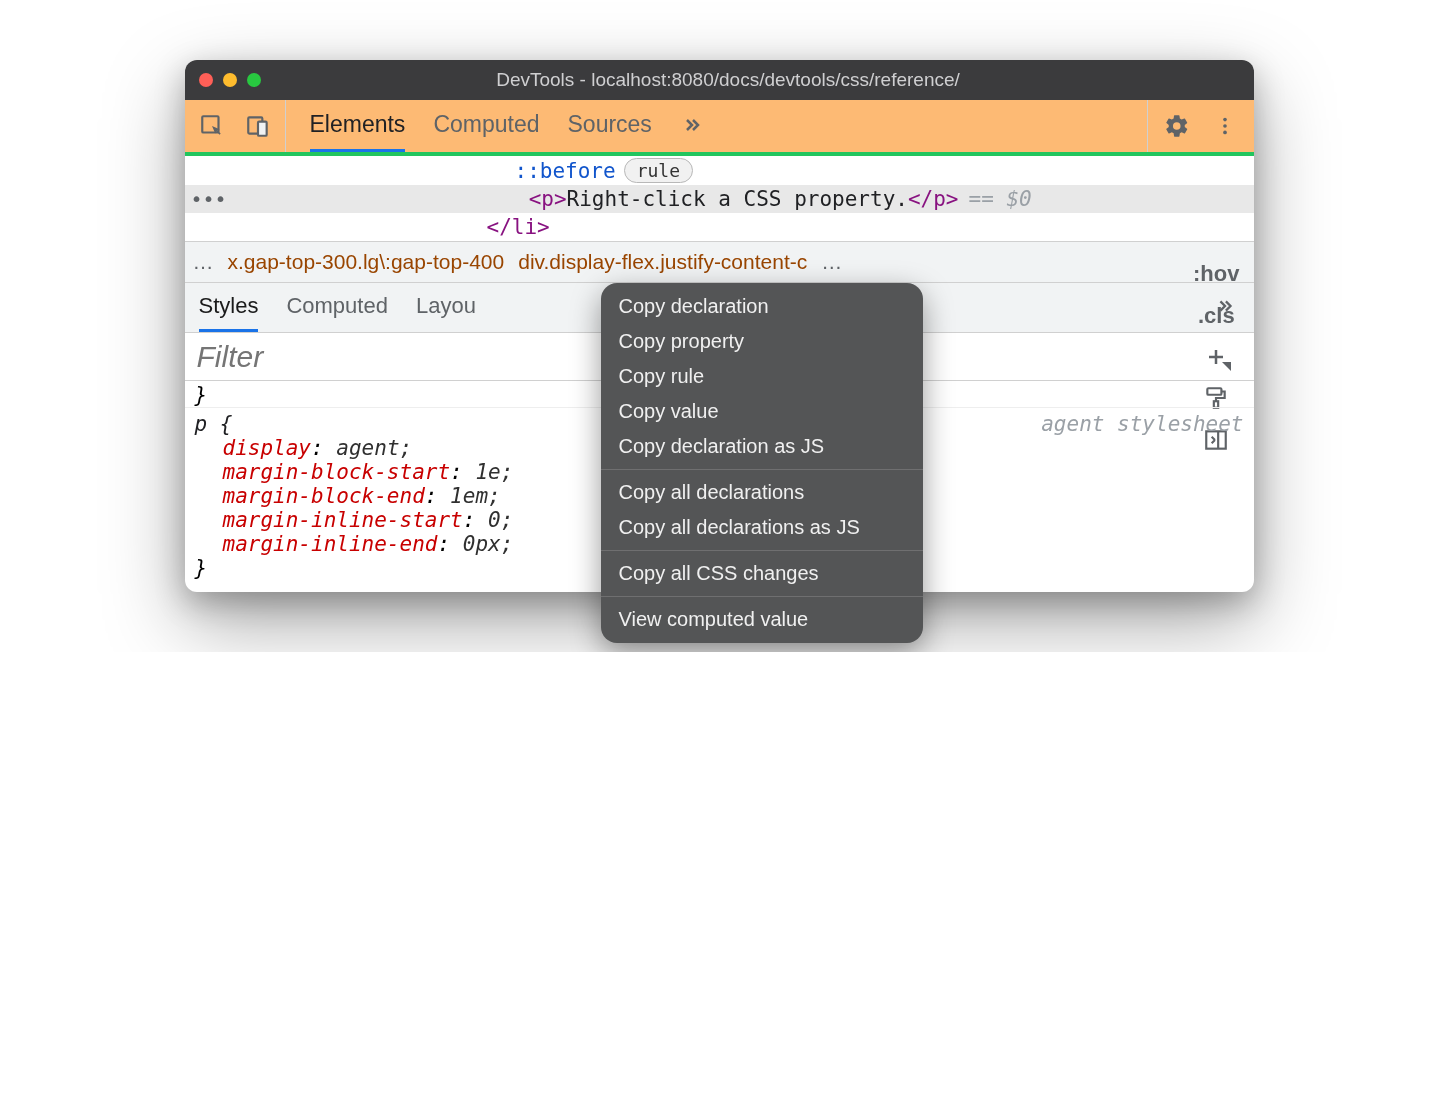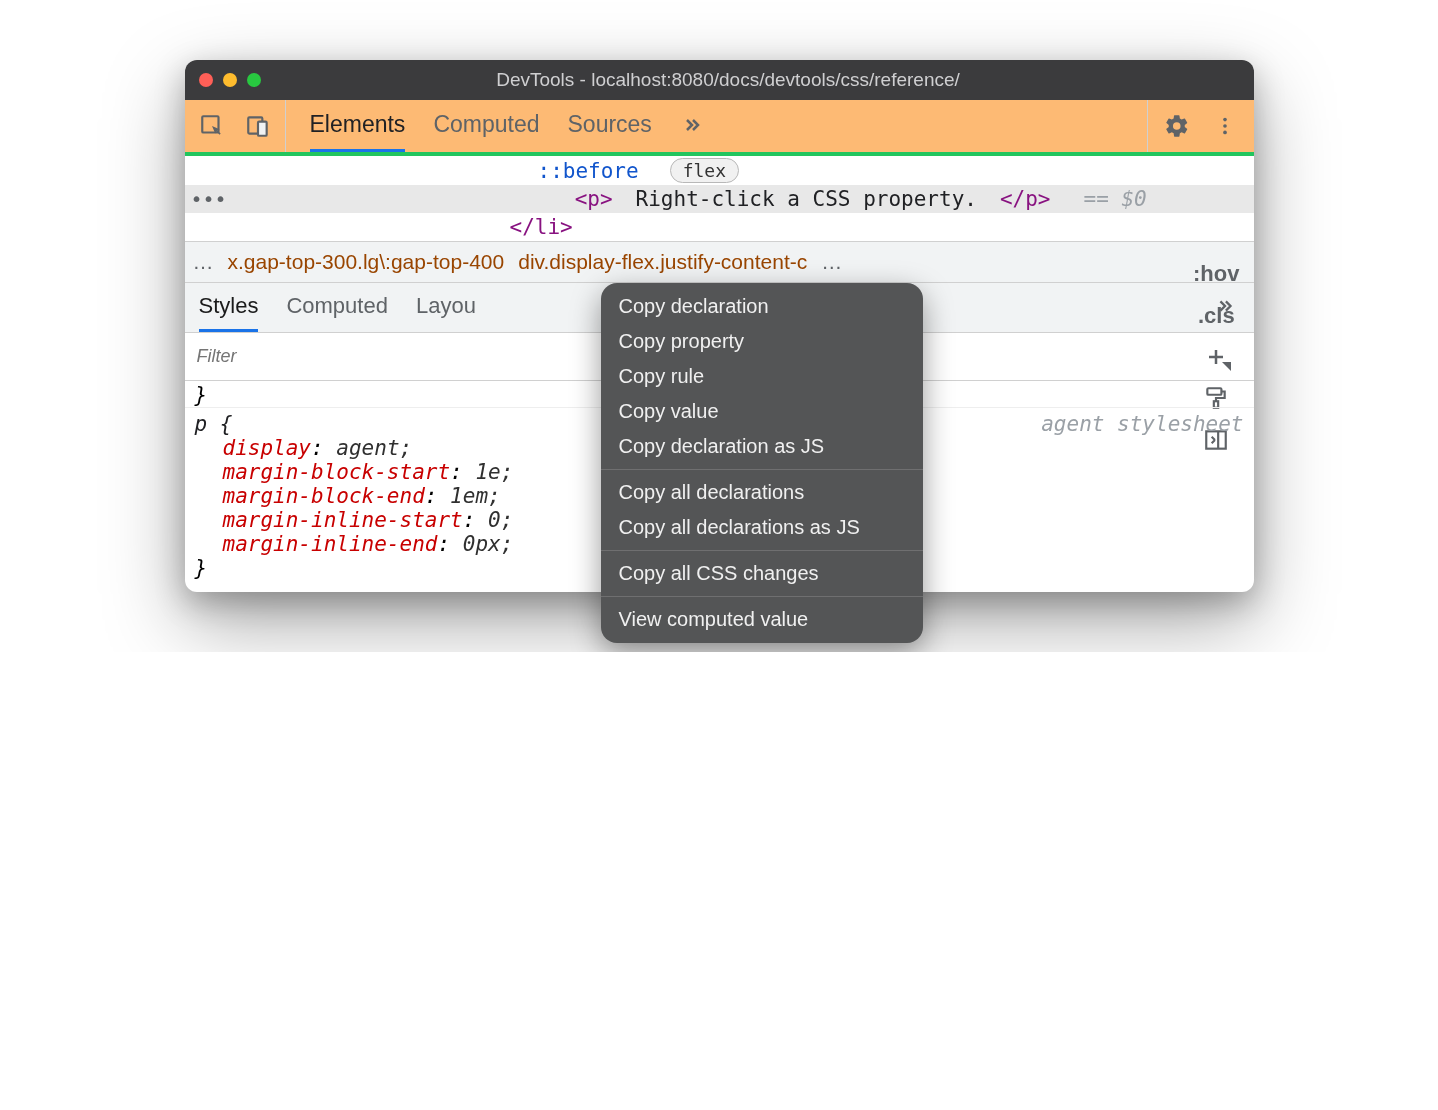--- a/index.html
+++ b/index.html
@@ -45,21 +45,21 @@
   .tool-icon { width:30px; height:30px; display:flex; align-items:center; justify-content:center; color:#5f6367; }
   .tabs { display:flex; align-items:stretch; height:100%; flex:1; gap:28px; padding-left:24px; }
   .tab { display:flex; align-items:center; font-size:23px; color:#5f6367; border-bottom:3px solid transparent; cursor:default; }
   .tab.active { color:#202124; border-bottom-color:#1a73e8; }
   .tool-right { display:flex; align-items:center; padding:0 14px; gap:18px; border-left:1px solid #d0d0d0; height:100%; }
 
   .dom {
     font-family: Menlo, Consolas, monospace;
     font-size: 21px;
   }
-  .dom-row { padding:2px 0 2px 0; display:flex; align-items:center;gap:23px; }
+  .dom-row { padding:2px 0 2px 0; display:flex; align-items:center; }
   .dom-row.sel { background:#e8e8e8; }
   .indent { display:inline-block; }
   .pseudo { color:#1155cc; }
   .badge {
     display:inline-block; padding:1px 12px; border:1px solid #b8b8b8;
     border-radius: 14px; font-size:18px; color:#333; margin-left:8px; background:#f1f1f1;
   }
   .tag-open, .tag-close { color:#881280; }
   .txt { color:#202124; }
   .after { color:#9aa0a6; font-style:italic; }
@@ -79,21 +79,21 @@
     padding-left:14px; gap:28px;
   }
   .subtab { display:flex; align-items:center; font-size:22px; color:#5f6367; border-bottom:3px solid transparent; }
   .subtab.active { color:#1a1a1a; border-bottom-color:#1a73e8; }
 
   .filterbar {
     display:flex; align-items:center; height:48px;
     border-bottom:1px solid #d0d0d0; background:#fff;
   }
   .filter-input {
-    flex:1; border:none; outline:none; font-size:18px; padding:0 12px;
+    flex:1; border:none; outline:none; font-size:30px; padding:0 12px;
     color:#5f6367; background:transparent; font-style:italic;
   }
   .filter-right { display:flex; align-items:center; gap:16px; padding:0 14px; color:#5f6367;flex-direction:column; }
   .filter-right .hov { font-size:22px; font-weight:600; }
 
   .styles {
     font-family: Menlo, Consolas, monospace;
     font-size:21px; font-style: italic;
     padding: 2px 0 12px 0;
     position:relative;
@@ -179,21 +179,21 @@
             <circle cx="12" cy="19" r="2"></circle>
         </svg>
       </div>
     </div>
   </div>
 
   <div class="dom">
     <div class="dom-row">
       <span class="indent" style="width:330px"></span>
       <span class="pseudo">::before</span>
-      <span class="badge">flex</span>
+      <span class="badge">rule</span>
     </div>
     <div class="dom-row sel">
       <span class="ellip">•••</span>
       <span class="indent" style="width:296px"></span>
       <span class="tag-open">&lt;p&gt;</span>
         <span class="txt">Right-click a CSS property.</span>
         <span class="tag-close">&lt;/p&gt;</span>
       <span class="after" style="margin-left:10px">== $0</span>
     </div>
     <div class="dom-row">

